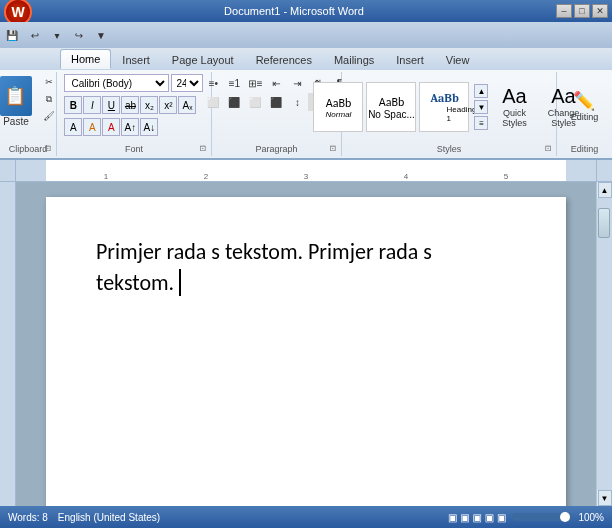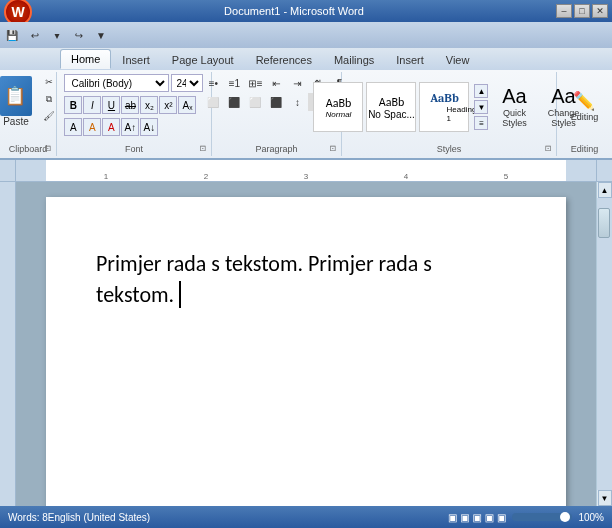--- a/index.html
+++ b/index.html
@@ -197,21 +197,21 @@
       display: flex;
       flex-direction: column;
       align-items: center;
       padding: 10px 0;
     }
     .page {
       width: 520px;
       min-height: 320px;
       background: white;
       box-shadow: 2px 2px 6px rgba(0,0,0,0.3);
-      padding: 52px 50px;
+      padding: 40px 50px;
     }
     .page-text {
       font-family: 'Calibri', 'Segoe UI', sans-serif;
       font-size: 22px;
       color: #000;
       line-height: 1.4;
     }
     .cursor { border-right: 2px solid black; }
 
     
@@ -244,21 +244,21 @@
 
     
     .status-bar {
       background: linear-gradient(to bottom, #4a7ab5, #2a5a9f);
       height: 22px;
       display: flex;
       align-items: center;
       padding: 0 8px;
       color: white;
       font-size: 10px;
-      gap: 0;
+      gap: 10px;
     }
     .status-right { margin-left: auto; display: flex; align-items: center; gap: 6px; }
     .zoom-slider {
       width: 60px; height: 8px;
       background: #3a6a9f;
       border-radius: 4px;
       position: relative;
       display: flex; align-items: center;
     }
     .zoom-thumb {

